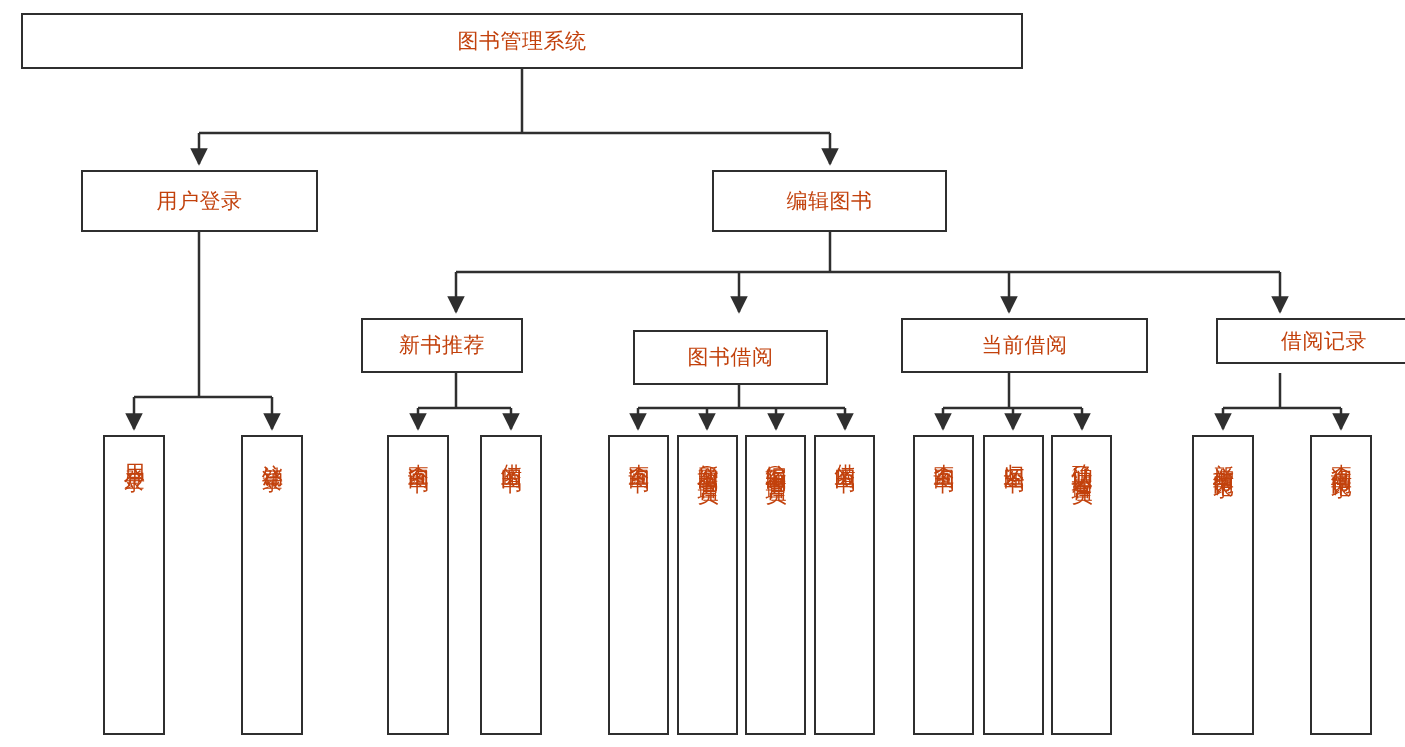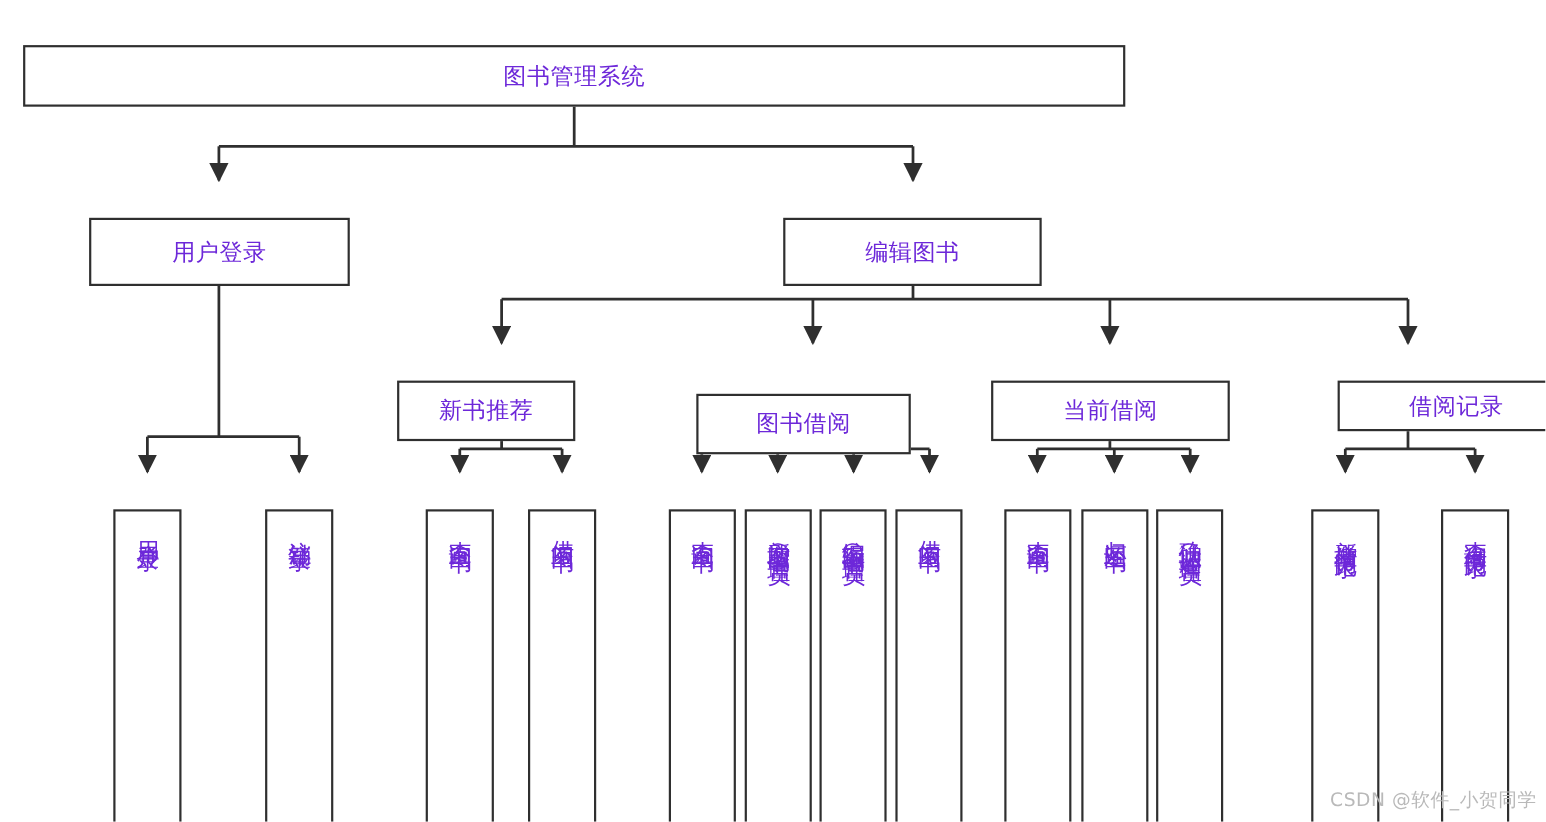--- a/index.html
+++ b/index.html
@@ -26,23 +26,22 @@
     pointer-events: none;
   }
   .node {
     position: absolute;
     box-sizing: border-box;
     border: 2.5px solid #2f2f2f;
     background: #ffffff;
     display: flex;
     align-items: center;
     justify-content: center;
-    color: #6d28d9;
+    color: #c2410c;
     z-index: 2;
-    margin-top: 28px;
   }
   .node .label {
     display: block;
     text-align: center;
     line-height: 1.15;
     white-space: nowrap;
   }
   .node.h .label {
     font-size: 21px;
     letter-spacing: 0.5px;
@@ -139,21 +138,21 @@
   </div>
 
   <div class="node h" style="left:361px;top:318px;width:162px;height:55px;">
     <span class="label">新书推荐</span>
   </div>
 
   <div class="node h" style="left:633px;top:330px;width:195px;height:55px;">
     <span class="label">图书借阅</span>
   </div>
 
-  <div class="node h" style="left:901px;top:318px;width:217px;height:55px;">
+  <div class="node h" style="left:901px;top:318px;width:247px;height:55px;">
     <span class="label">当前借阅</span>
   </div>
 
   <div class="node h" style="left:1216px;top:318px;width:216px;height:46px;">
     <span class="label">借阅记录</span>
   </div>
 
   <div class="node v" style="left:103px;top:435px;width:62px;height:300px;">
     <span class="label">用户登录</span>
   </div>
@@ -199,15 +198,14 @@
   </div>
 
   <div class="node v" style="left:1192px;top:435px;width:62px;height:300px;">
     <span class="label">新增借阅记录</span>
   </div>
 
   <div class="node v" style="left:1310px;top:435px;width:62px;height:300px;">
     <span class="label">查询借阅记录</span>
   </div>
 
-  <div id="watermark">CSDN @软件_小贺同学</div>
 
 </div>
 
 </body></html>

